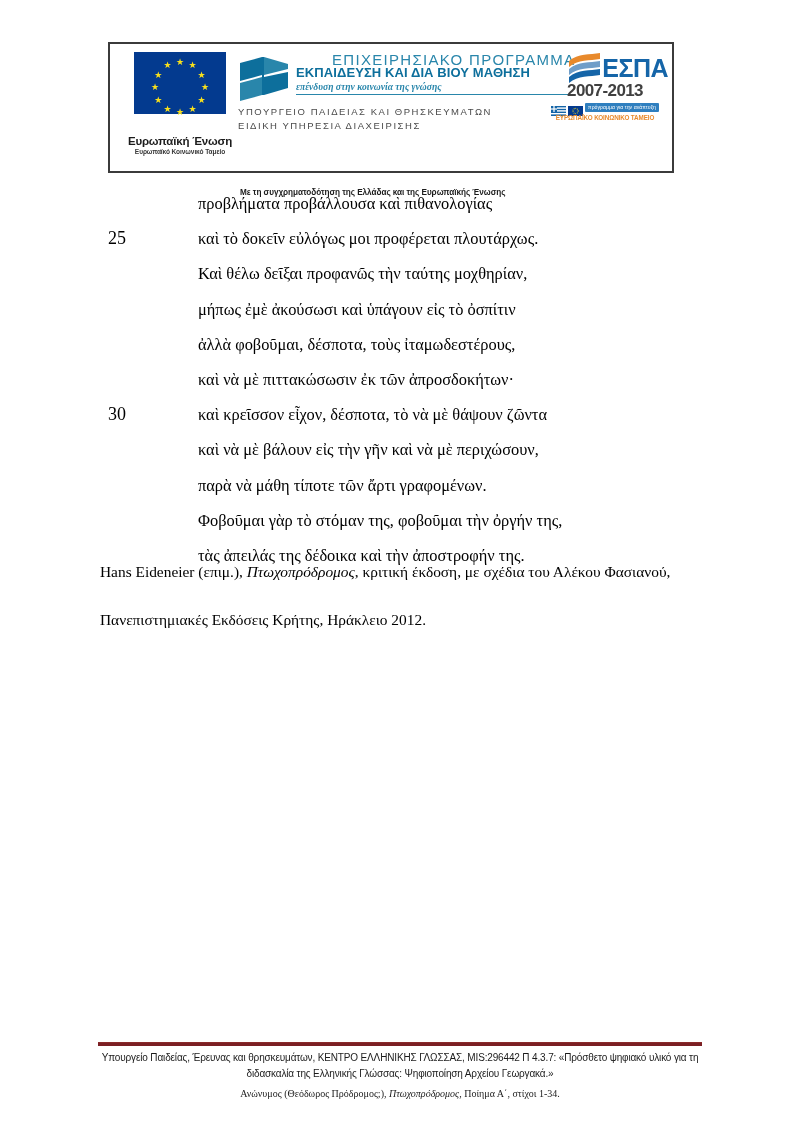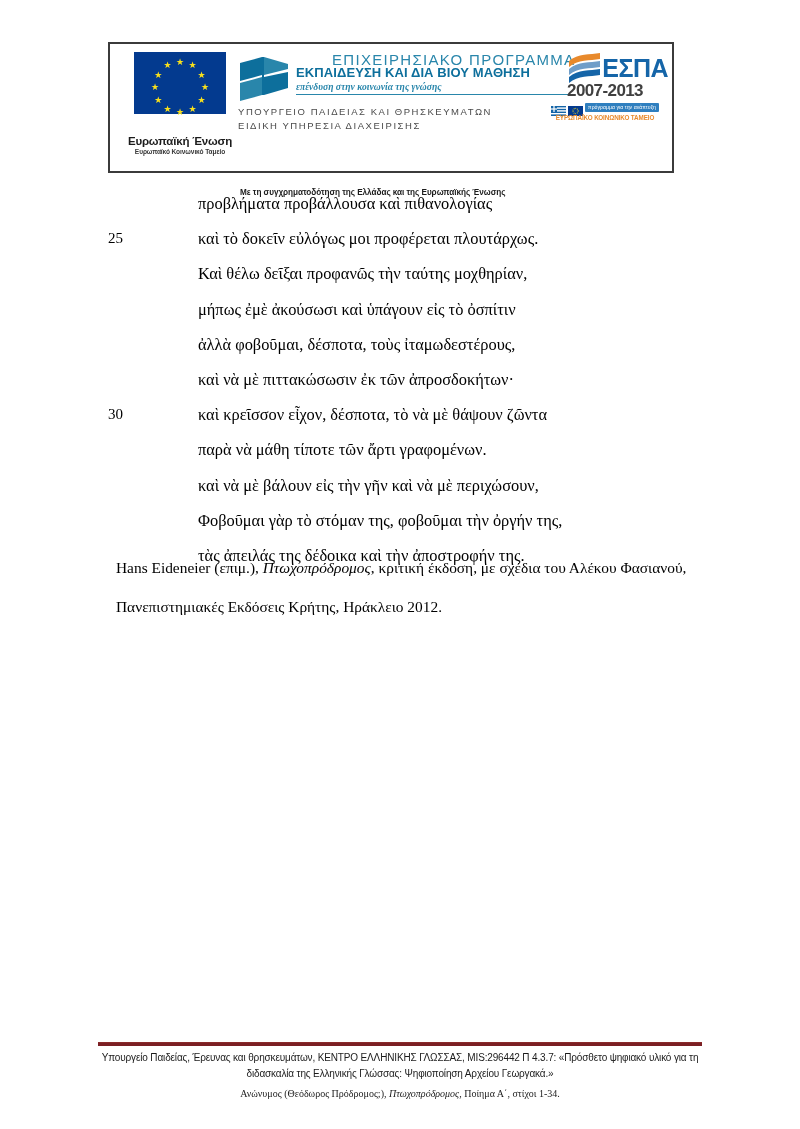--- a/index.html
+++ b/index.html
@@ -225,36 +225,35 @@
     height: 35.2px;
     font-size: 16.4px;
     line-height: 35.2px;
     white-space: nowrap;
   }
   .verse-num {
     position: absolute;
     left: 0;
     width: 40px;
     text-align: left;
-    font-size: 15px;
+    font-size: 18px;
   }
   .verse-text {
     position: absolute;
     left: 90px;
   }
 
   
   .biblio {
     position: absolute;
     left: 100px;
     top: 548px;
     width: 620px;
     font-size: 15.4px;
-    line-height: 39px;
-    margin-left: 16px;
+    line-height: 48px;
   }
   .biblio i { font-style: italic; }
 
   
   .footer-rule {
     position: absolute;
     left: 98px;
     top: 1042px;
     width: 604px;
     height: 4px;
@@ -394,25 +393,25 @@
   <div class="verse-line">
     <span class="verse-num"></span>
     <span class="verse-text">καὶ νὰ μὲ πιττακώσωσιν ἐκ τῶν ἀπροσδοκήτων·</span>
   </div>
   <div class="verse-line">
     <span class="verse-num">30</span>
     <span class="verse-text">καὶ κρεῖσσον εἶχον, δέσποτα, τὸ νὰ μὲ θάψουν ζῶντα</span>
   </div>
   <div class="verse-line">
     <span class="verse-num"></span>
+    <span class="verse-text">καὶ νὰ μὲ βάλουν εἰς τὴν γῆν καὶ νὰ μὲ περιχώσουν,</span>
+  </div>
+  <div class="verse-line">
+    <span class="verse-num"></span>
     <span class="verse-text">παρὰ νὰ μάθη τίποτε τῶν ἄρτι γραφομένων.</span>
-  </div>
-  <div class="verse-line">
-    <span class="verse-num"></span>
-    <span class="verse-text">καὶ νὰ μὲ βάλουν εἰς τὴν γῆν καὶ νὰ μὲ περιχώσουν,</span>
   </div>
   <div class="verse-line">
     <span class="verse-num"></span>
     <span class="verse-text">Φοβοῦμαι γὰρ τὸ στόμαν της, φοβοῦμαι τὴν ὀργήν της,</span>
   </div>
   <div class="verse-line">
     <span class="verse-num"></span>
     <span class="verse-text">τὰς ἀπειλάς της δέδοικα καὶ τὴν ἀποστροφήν της.</span>
   </div>
 </div>

